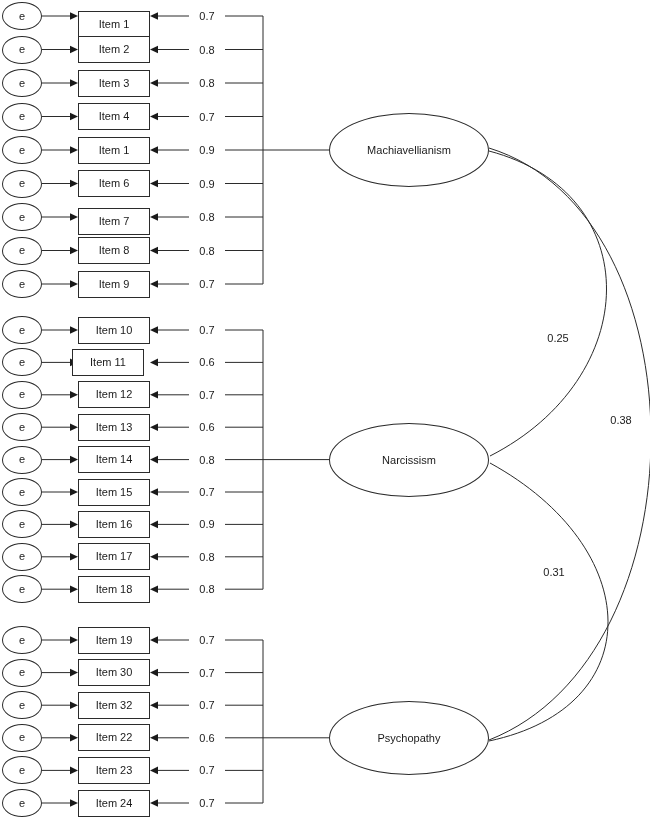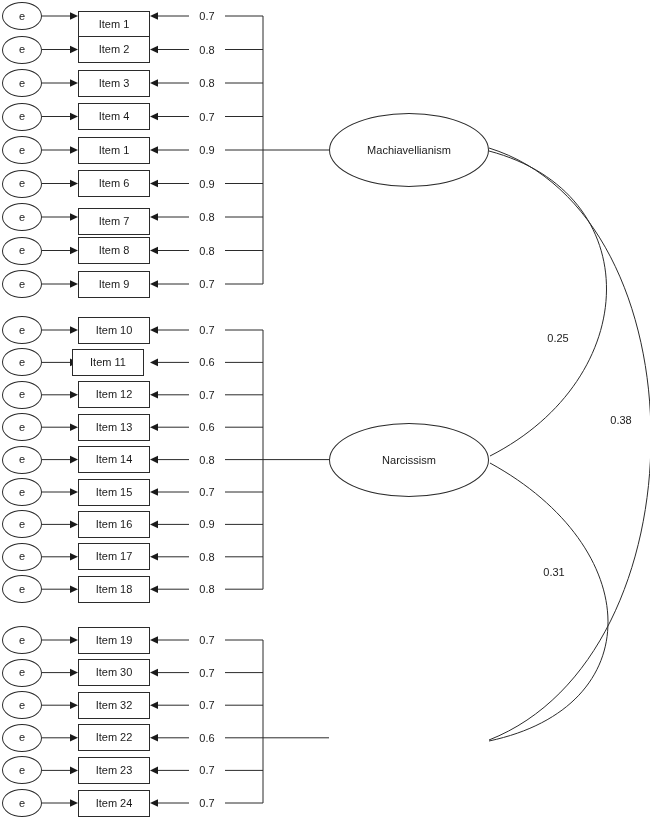--- a/index.html
+++ b/index.html
@@ -158,20 +158,21 @@
       <line x1="158" y1="770.4" x2="263" y2="770.4" stroke="#2b2b2b"></line>
       <line x1="42" y1="803" x2="71" y2="803" stroke="#2b2b2b"></line>
       <polygon points="78,803 70,799.2 70,806.8" stroke="none" fill="#1a1a1a"></polygon>
       <polygon points="150,803 158,799.2 158,806.8" stroke="none" fill="#1a1a1a"></polygon>
       <line x1="158" y1="803" x2="263" y2="803" stroke="#2b2b2b"></line>
       <line x1="263" y1="640" x2="263" y2="803" stroke="#2b2b2b"></line>
     </svg>
 
   <div class="latent f0">Machiavellianism</div>
   <div class="latent f1">Narcissism</div>
+  <div class="latent f2">Psychopathy</div>
 
   <div class="corr c0">0.25</div>
   <div class="corr c1">0.38</div>
   <div class="corr c2">0.31</div>
 
 <div class="ell" style="left: 2px; top: 2px;">e</div>
     <div class="box" style="left: 78px; top: 2.5px; margin-top: 8px;">Item 1</div>
     <div class="load" style="left: 189px; top: 7px;">0.7</div>
     <div class="ell" style="left: 2px; top: 35.5px;">e</div>
     <div class="box" style="left: 78px; top: 36px;">Item 2</div>

